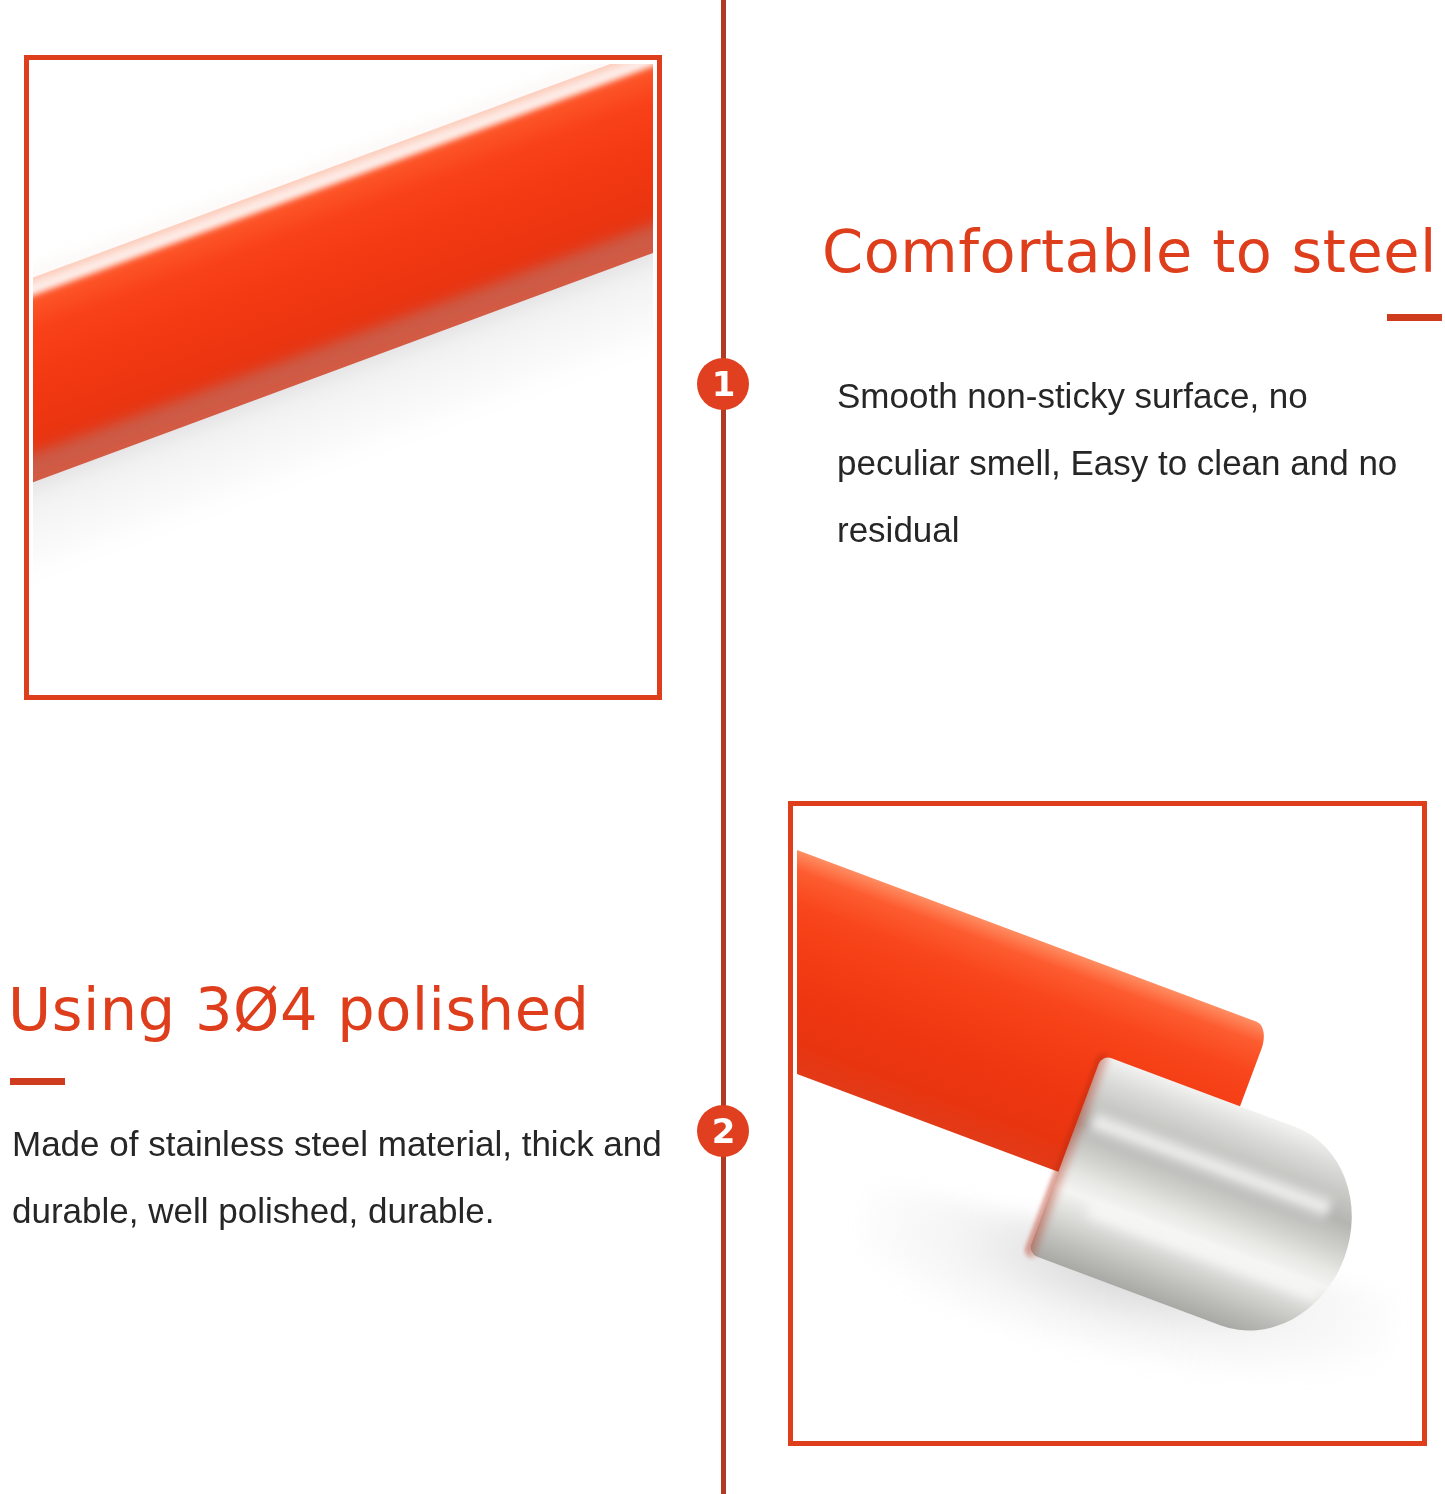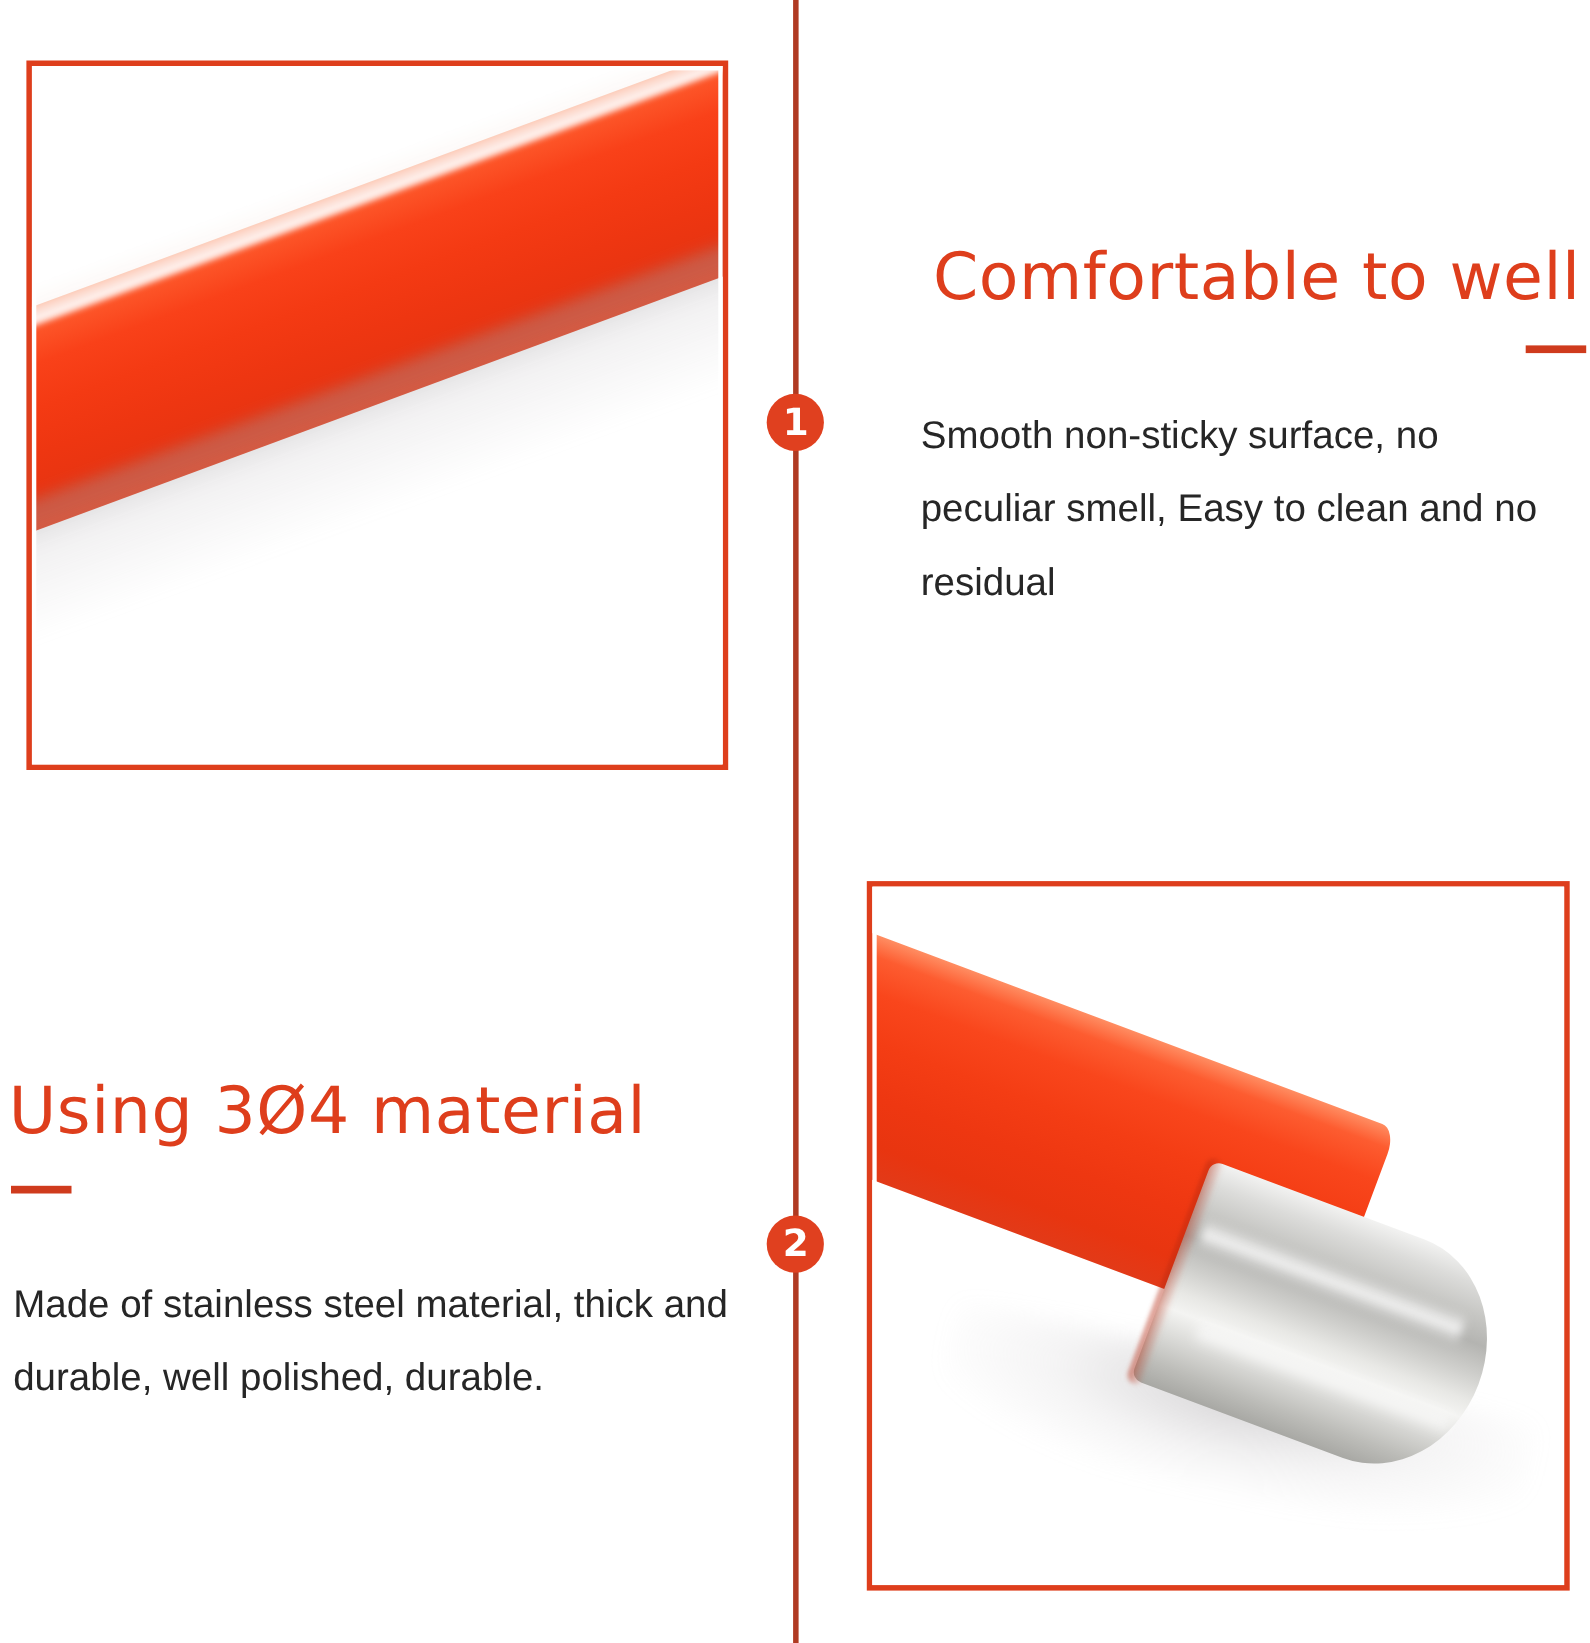--- a/index.html
+++ b/index.html
@@ -242,21 +242,21 @@
     font-size: 35px;
     line-height: 67px;
     font-weight: 400;
   }
   .body-1 {
     right: 8px; top: 362px;
     width: 600px;
     text-align: left;
   }
   .body-2 {
-    left: 12px; top: 1152px;
+    left: 12px; top: 1110px;
     width: 660px;
     text-align: left;
   }
 </style>
 </head>
 <body>
 
 <div id="page">
 
   <div class="timeline-axis"></div>
@@ -265,26 +265,26 @@
     <div class="photo-canvas">
       <div class="rod-body"></div>
       <div class="rod-shadow"></div>
       <div class="rod-topfade"></div>
     </div>
     <div class="inner-gap"></div>
   </div>
 
   <div class="step-badge step-badge-1">1</div>
 
-  <div class="feature-title title-1">Comfortable to well</div>
+  <div class="feature-title title-1">Comfortable to steel</div>
   <div class="title-rule rule-1"></div>
 
   <div class="feature-body body-1">Smooth non-sticky surface, no peculiar smell, Easy to clean and no residual</div>
 
-  <div class="feature-title title-2">Using 3Ø4 material</div>
+  <div class="feature-title title-2">Using 3Ø4 polished</div>
   <div class="title-rule rule-2"></div>
 
   <div class="feature-body body-2">Made of stainless steel material, thick and durable, well polished, durable.</div>
 
   <div class="step-badge step-badge-2">2</div>
 
   <div class="photo-frame photo-frame-br">
     <div class="photo-canvas">
       <div class="rod2-shadow"></div>
       <div class="rod2-body"></div>

